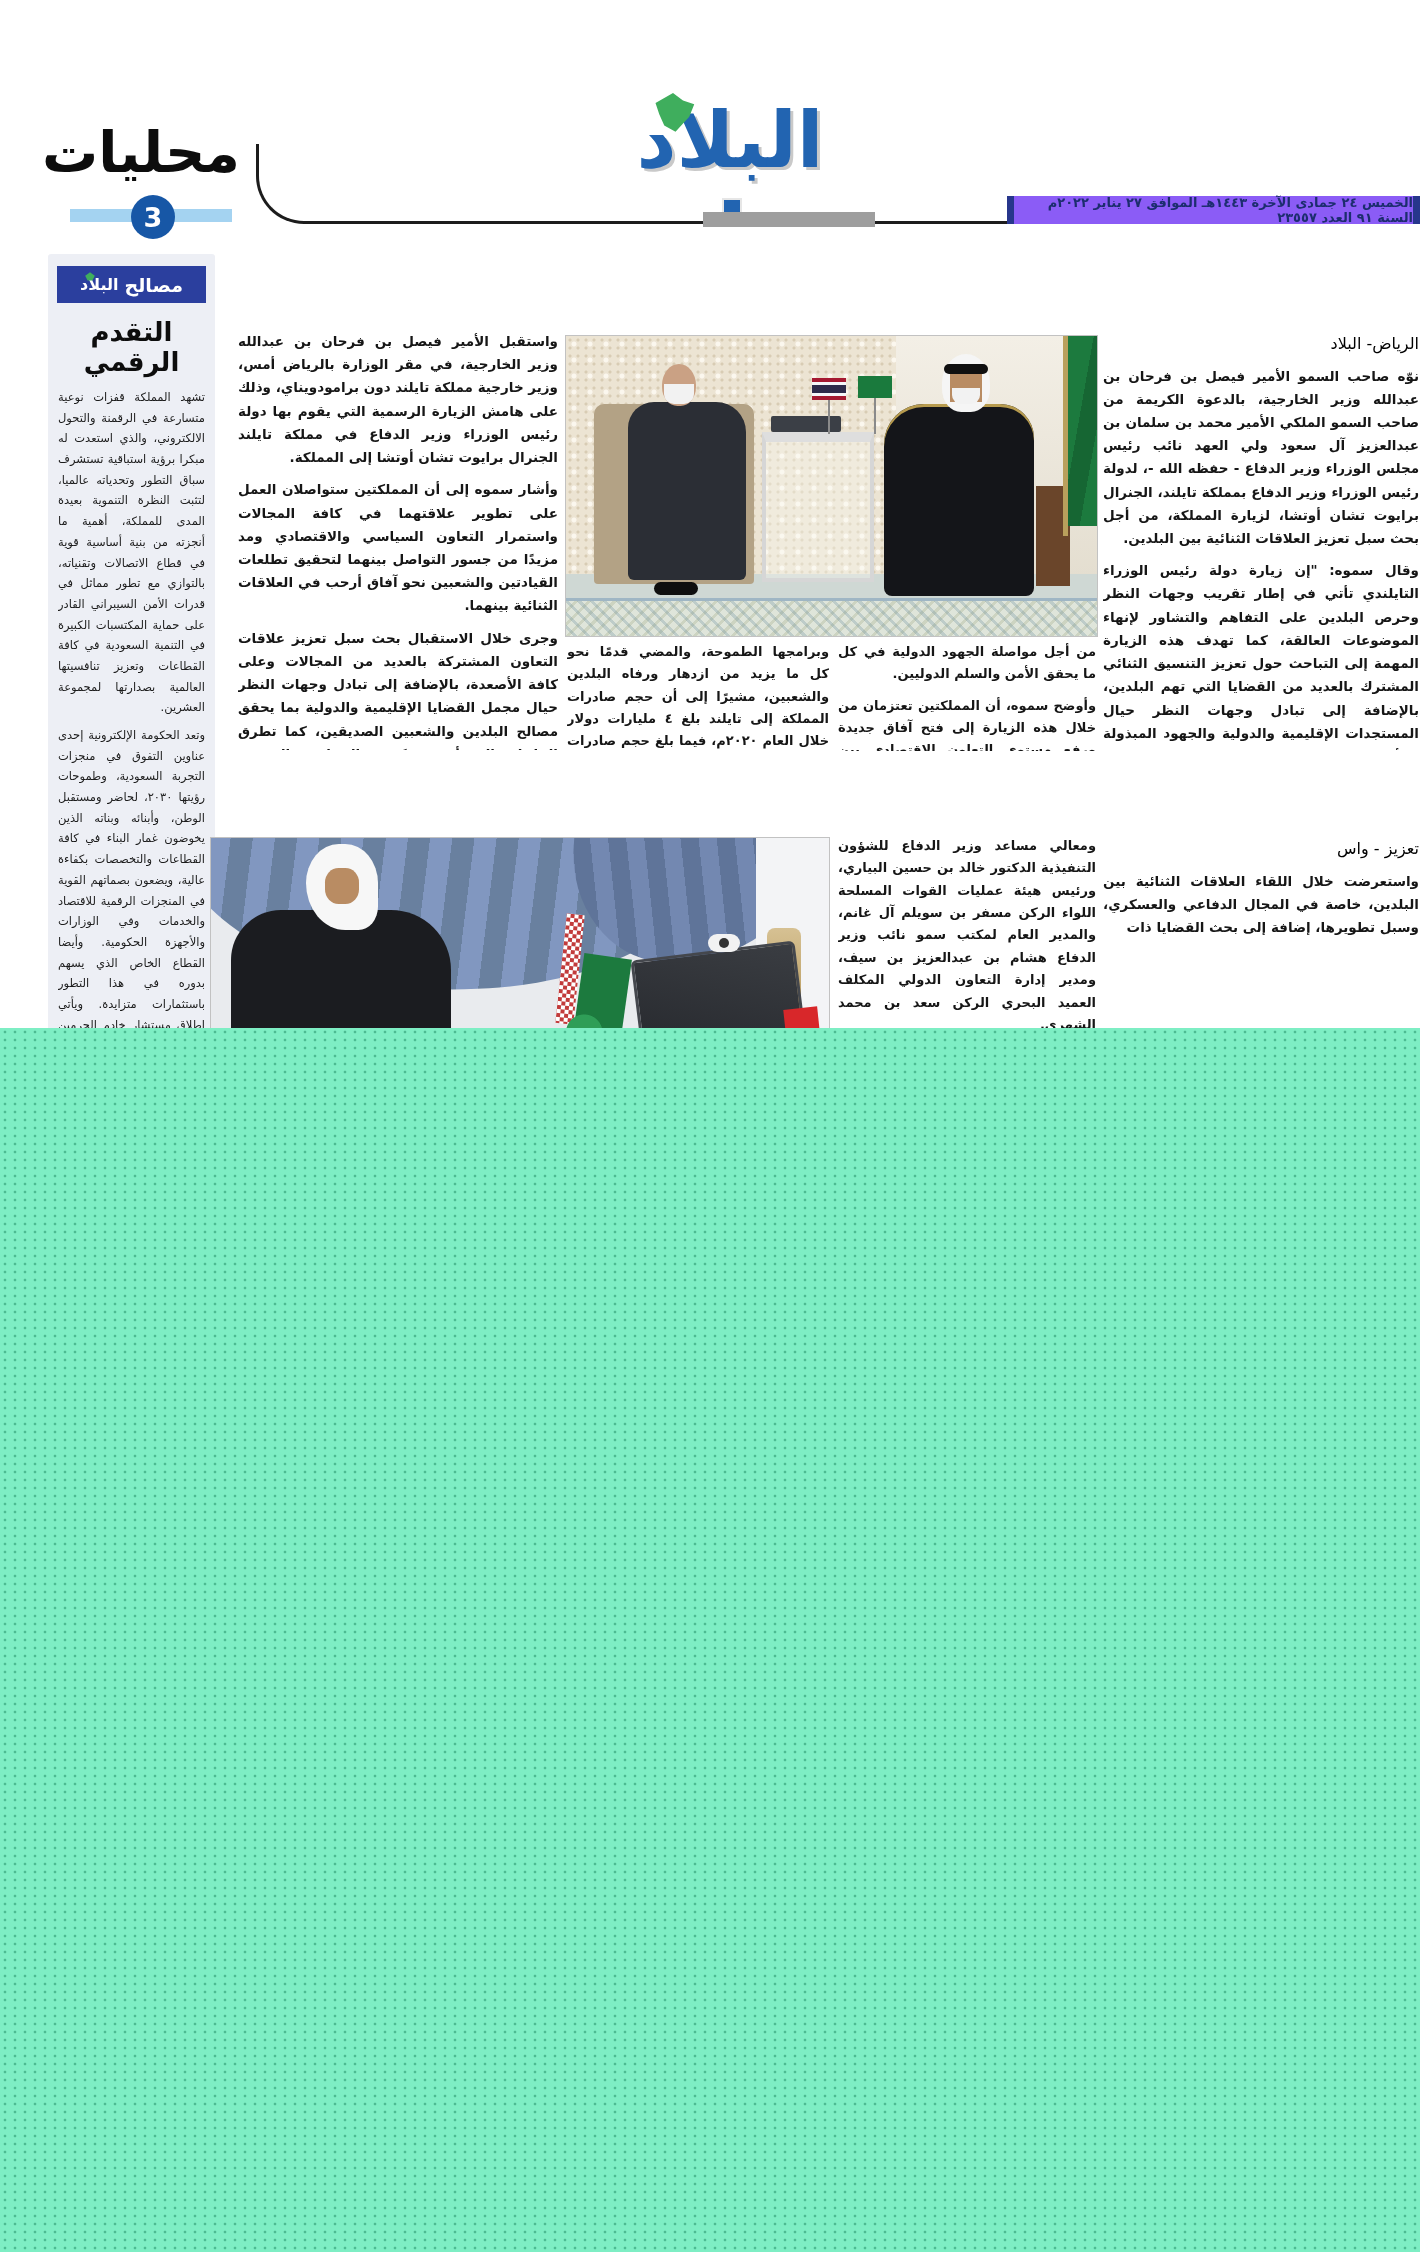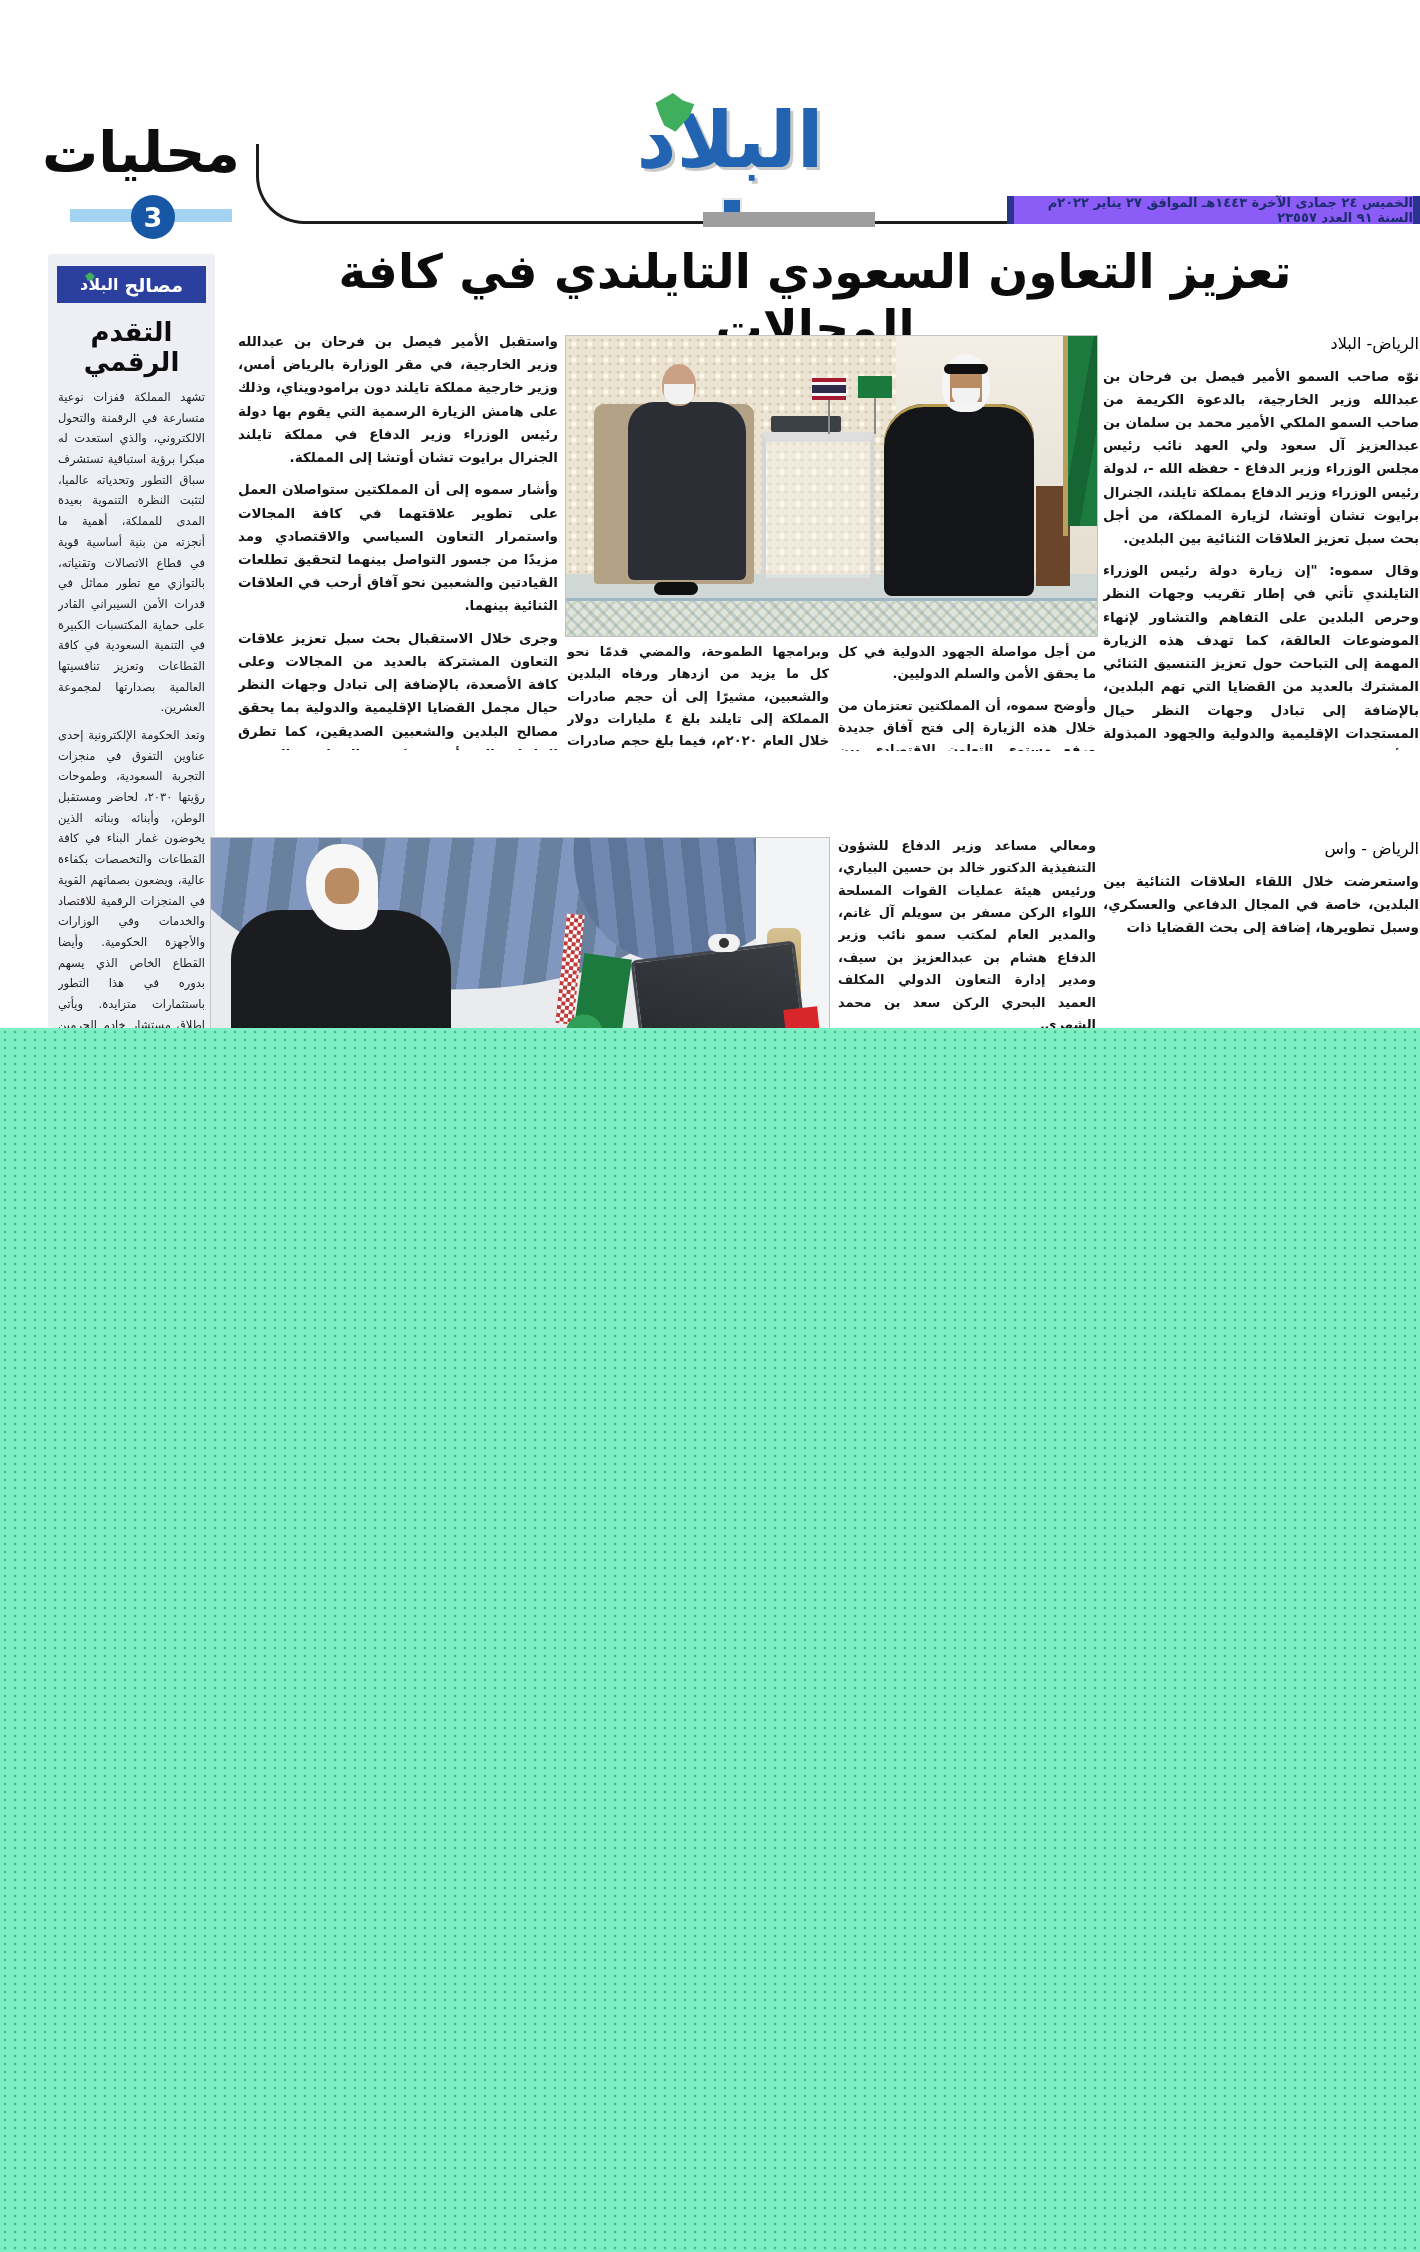--- a/index.html
+++ b/index.html
@@ -161,21 +161,20 @@
         <span>البلاد</span>
       </span>
     </div>
     <div class="sb-title">التقدم الرقمي</div>
     <div class="sb-body">
       <p>تشهد المملكة قفزات نوعية متسارعة في الرقمنة والتحول الالكتروني، والذي استعدت له مبكرا برؤية استباقية تستشرف سباق التطور وتحدياته عالميا، لتثبت النظرة التنموية بعيدة المدى للمملكة، أهمية ما أنجزته من بنية أساسية قوية في قطاع الاتصالات وتقنياته، بالتوازي مع تطور مماثل في قدرات الأمن السيبراني القادر على حماية المكتسبات الكبيرة في التنمية السعودية في كافة القطاعات وتعزيز تنافسيتها العالمية بصدارتها لمجموعة العشرين.</p>
       <p>وتعد الحكومة الإلكترونية إحدى عناوين التفوق في منجزات التجربة السعودية، وطموحات رؤيتها ٢٠٣٠، لحاضر ومستقبل الوطن، وأبنائه وبناته الذين يخوضون غمار البناء في كافة القطاعات والتخصصات بكفاءة عالية، ويضعون بصماتهم القوية في المنجزات الرقمية للاقتصاد والخدمات وفي الوزارات والأجهزة الحكومية. وأيضا القطاع الخاص الذي يسهم بدوره في هذا التطور باستثمارات متزايدة. ويأتي إطلاق مستشار خادم الحرمين الشريفين أمير منطقة مكة المكرمة الأمير خالد الفيصل، المنظومة التقنية الجديدة لإمارة المنطقة خطوة متقدمة تحقق تحسين وتسريع الأعمال وحوكمتها. وتواصل المملكة قفزاتها في أهداف التحوّل الرقمي، الذي بات الممكن الأول للاستراتيجيات وبرامج كل القطاعات، من خلال</p>
     </div>
   </div>
 
-  <div class="h1">تعزيز التعاون السعودي التايلندي في كافة المجالات</div>
 
   <div class="photo photo1">
     <div class="p1-lattice"></div>
     <div class="p1-wallr"></div>
     <div class="p1-floor"></div>
     <div class="p1-carpet"></div>
     <div class="p1-chair-l"></div>
     <div class="p1-torso-l"></div>
     <div class="p1-head-l"></div>
     <div class="p1-mask-l"></div>
@@ -231,21 +230,21 @@
     <div class="p2-flag-sa"></div>
     <div class="p2-foliage"></div>
     <div class="p2-laptop"></div>
     <div class="p2-webcam"></div>
     <div class="p2-lens"></div>
     <div class="p2-flag-cn"></div>
     <div class="p2-desk"></div>
   </div>
 
   <div class="col a2r">
-    <div class="byline">الرياض - واس</div>
+    <div class="byline">تعزيز - واس</div>
     <p>واستعرضت خلال اللقاء العلاقات الثنائية بين البلدين، خاصة في المجال الدفاعي والعسكري، وسبل تطويرها، إضافة إلى بحث القضايا ذات</p>
   </div>
 
   <div class="col a2m">
     <p>ومعالي مساعد وزير الدفاع للشؤون التنفيذية الدكتور خالد بن حسين البياري، ورئيس هيئة عمليات القوات المسلحة اللواء الركن مسفر بن سويلم آل غانم، والمدير العام لمكتب سمو نائب وزير الدفاع هشام بن عبدالعزيز بن سيف، ومدير إدارة التعاون الدولي المكلف العميد البحري الركن سعد بن محمد الشهري.</p>
 
   </div>
 
   <div class="teal"></div>
 

